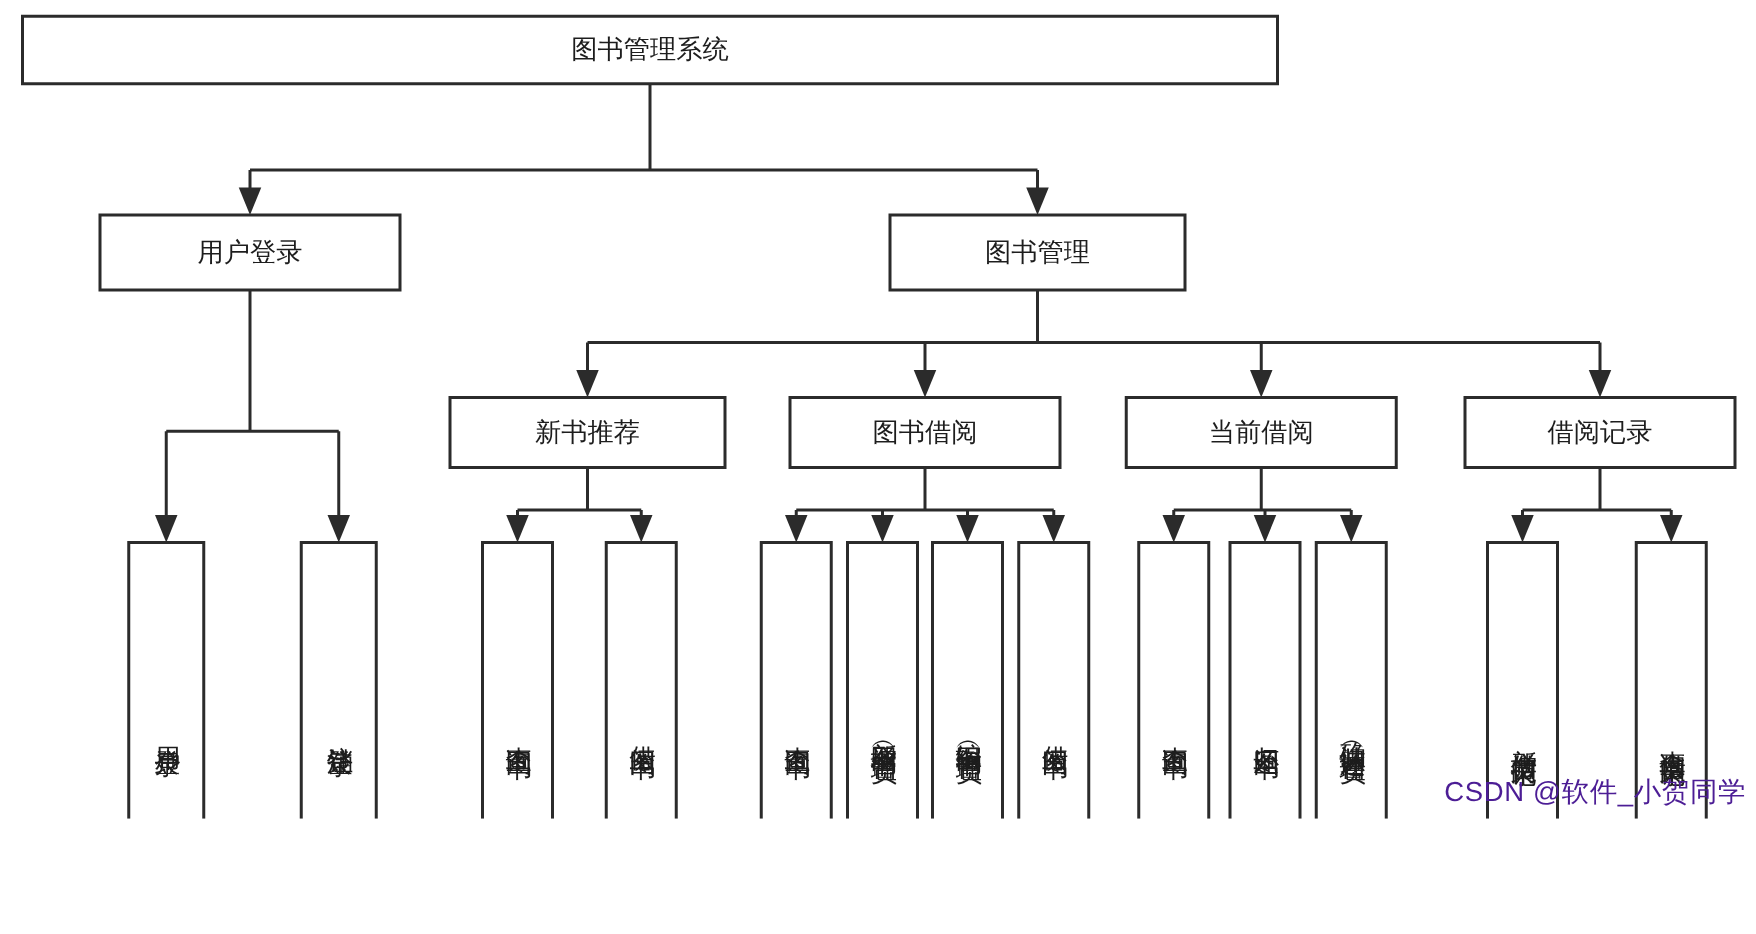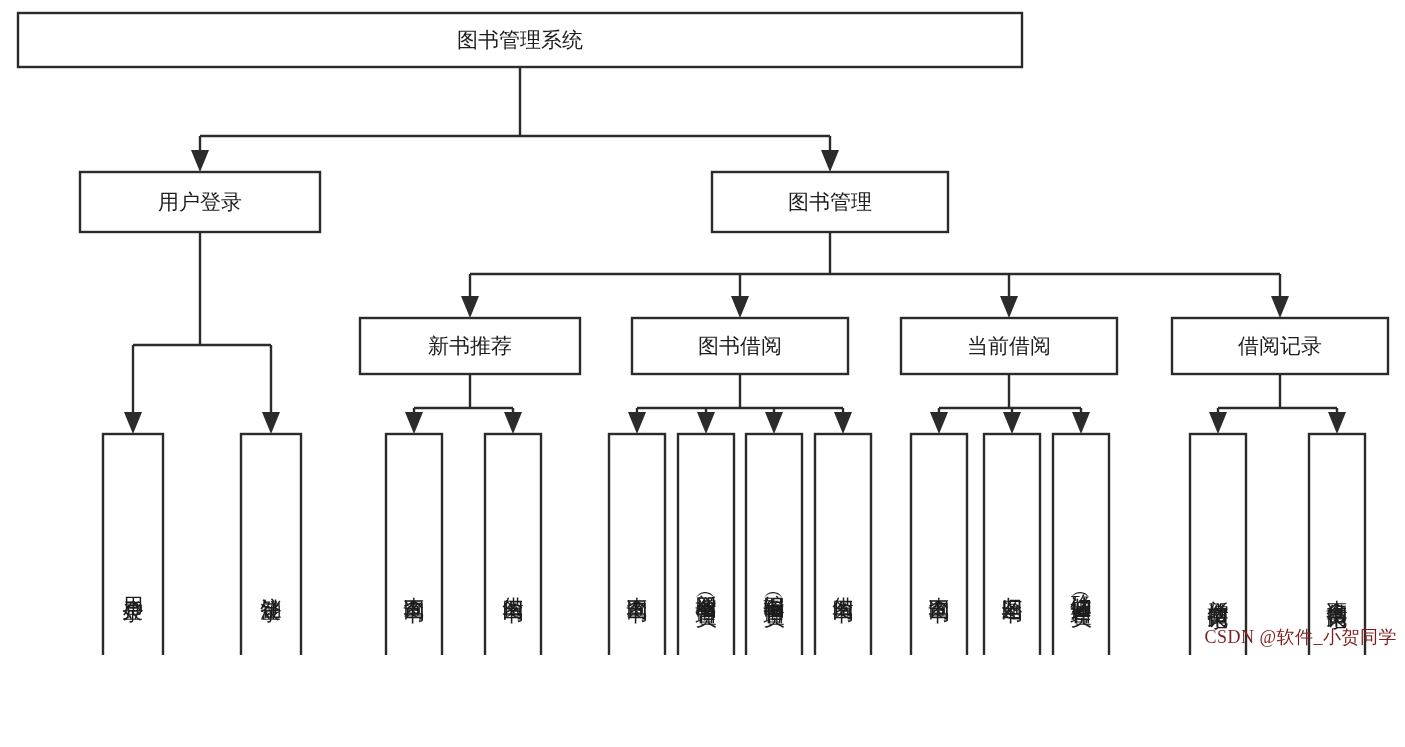--- a/index.html
+++ b/index.html
@@ -59,23 +59,23 @@
     font-family: "Liberation Sans", "DejaVu Sans", sans-serif;
     font-size: 21px;
     color: #1d1d1d;
     letter-spacing: 2px;
     white-space: nowrap;
   }
   .watermark {
     position: absolute;
     right: 8px;
     bottom: 6px;
-    font-family: Liberation Serif, serif;
-    font-size: 18px;
-    color: #7f1d1d;
+    font-family: Liberation Sans, sans-serif;
+    font-size: 22px;
+    color: #4c1d95;
     letter-spacing: 0.5px;
     white-space: nowrap;
     user-select: none;
   }
 </style>
 </head>
 <body>
 
 <div id="canvas">
 

